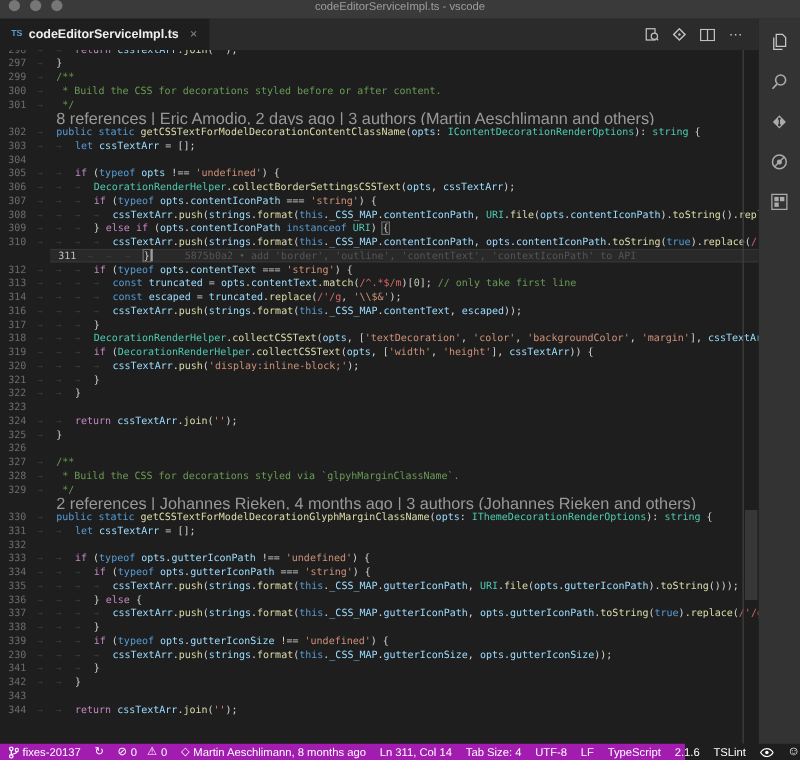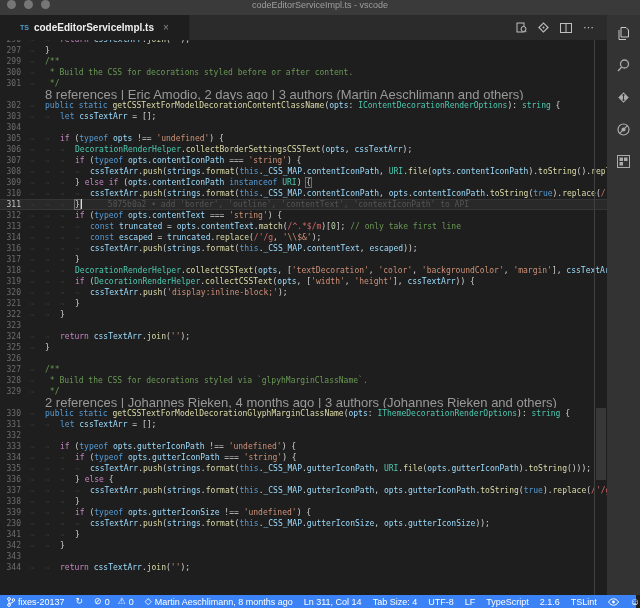--- a/index.html
+++ b/index.html
@@ -7,55 +7,55 @@
   body{position:relative;background:#1e1e1e;font-family:"Liberation Sans",sans-serif;-webkit-font-smoothing:antialiased;}
 
   
   .titlebar{position:absolute;top:0;left:0;width:640px;height:15px;background:#3a3a3a;display:flex;}
   .lights{display:flex;gap:8px;margin-left:7px;}
   .light{width:9px;height:9px;border-radius:50%;background:#767676;}
   .win-title{position:absolute;left:0;right:0;text-align:center;font-size:9px;color:#9e9e9e;}
 
   
   .tabbar{position:absolute;top:15px;left:0;width:607px;height:25px;background:#2b2b2b;display:flex;align-items:stretch;}
-  .tab{background:#1e1e1e;display:flex;align-items:center;padding:0 20px;gap:5px;border-right:1px solid #252525;}
+  .tab{background:#1e1e1e;display:flex;align-items:center;padding:0 9px;gap:5px;border-right:1px solid #252525;}
   .ts-icon{color:#4f9fcf;font-size:7px;font-weight:bold;}
   .tab-label{color:#efefef;font-size:10px;font-weight:bold;}
   .tab-close{color:#8a8a8a;font-size:10px;margin-left:4px;}
   .tab-actions{margin-left:auto;display:flex;align-items:center;gap:11px;padding-right:12px;}
   .tab-actions .ticon{display:flex;align-items:center;color:#c0c0c0;}
   .more-glyph{color:#c0c0c0;font-size:11px;letter-spacing:1px;}
 
   
   .editor{position:absolute;top:40px;left:0;width:607px;bottom:13px;background:#1e1e1e;overflow:hidden;}
   .rows{margin-top:-6px;}
   .row{display:flex;height:11px;line-height:11px;}
   .gutter{flex:0 0 30px;text-align:right;padding-right:9px;color:#6d6d6d;font-size:8px;font-family:"DejaVu Sans Mono",monospace;}
   .cur-num{color:#c0c0c0;}
   .code{flex:1;overflow:hidden;white-space:pre;font-family:"DejaVu Sans Mono",monospace;font-size:8px;color:#d4d4d4;}
   .ind{display:inline-block;width:15px;color:#3d3d3d;font-size:7px;}
   .codelens{font-family:"Liberation Sans",sans-serif;font-size:13px;color:#999999;}
-  .current{background:rgba(255,255,255,0.05);box-shadow:inset 0 1px 0 rgba(255,255,255,0.06),inset 0 -1px 0 rgba(255,255,255,0.06);}
+  .current{background:rgba(255,255,255,0.05);box-shadow:inset 0 1px 0 rgba(255,255,255,0.06),inset 0 -1px 0 rgba(255,255,255,0.06);margin-left:40px;}
   .tk-p{color:#d4d4d4}.tk-k{color:#569cd6}.tk-c{color:#c586c0}.tk-f{color:#dcdcaa}
   .tk-t{color:#4ec9b0}.tk-v{color:#9cdcfe}.tk-s{color:#ce9178}.tk-m{color:#6a9955}
   .tk-r{color:#d16969}.tk-n{color:#b5cea8}
   .tk-b{color:#d4d4d4;outline:1px solid #6d6d6d;}
   .tk-bl{color:#555555;margin-left:26px;}
   .cursor{display:inline-block;width:1px;height:10px;background:#dcdcdc;vertical-align:text-bottom;margin-left:1px;}
 
   
   .scrollbar{position:absolute;top:0;right:0;width:13px;height:100%;border-left:1px solid #404040;}
   .slider{position:absolute;left:1px;right:1px;top:368px;height:72px;background:rgba(170,170,170,0.18);}
 
   
   .activitybar{position:absolute;top:15px;right:0;width:33px;bottom:13px;background:#333333;display:flex;flex-direction:column;align-items:center;padding-top:10px;gap:15px;}
   .aicon{width:17px;height:17px;display:flex;align-items:center;justify-content:center;color:#ababab;}
 
   
-  .statusbar{position:absolute;bottom:0;left:0;width:636px;height:13px;background:#3b82f6;display:flex;align-items:center;color:#ffffff;font-size:9px;padding:0 7px;white-space:nowrap;}
+  .statusbar{position:absolute;bottom:0;left:0;width:548px;height:13px;background:#a21caf;display:flex;align-items:center;color:#ffffff;font-size:9px;padding:0 7px;white-space:nowrap;}
   .seg{display:flex;align-items:center;gap:3px;margin-right:11px;}
   .seg:last-child{margin-right:0;}
   .sicon{font-size:9px;line-height:1;}
   .spacer{flex:1;}
   svg{display:block;}
 </style>
 </head>
 <body>
 
 <div class="titlebar">

